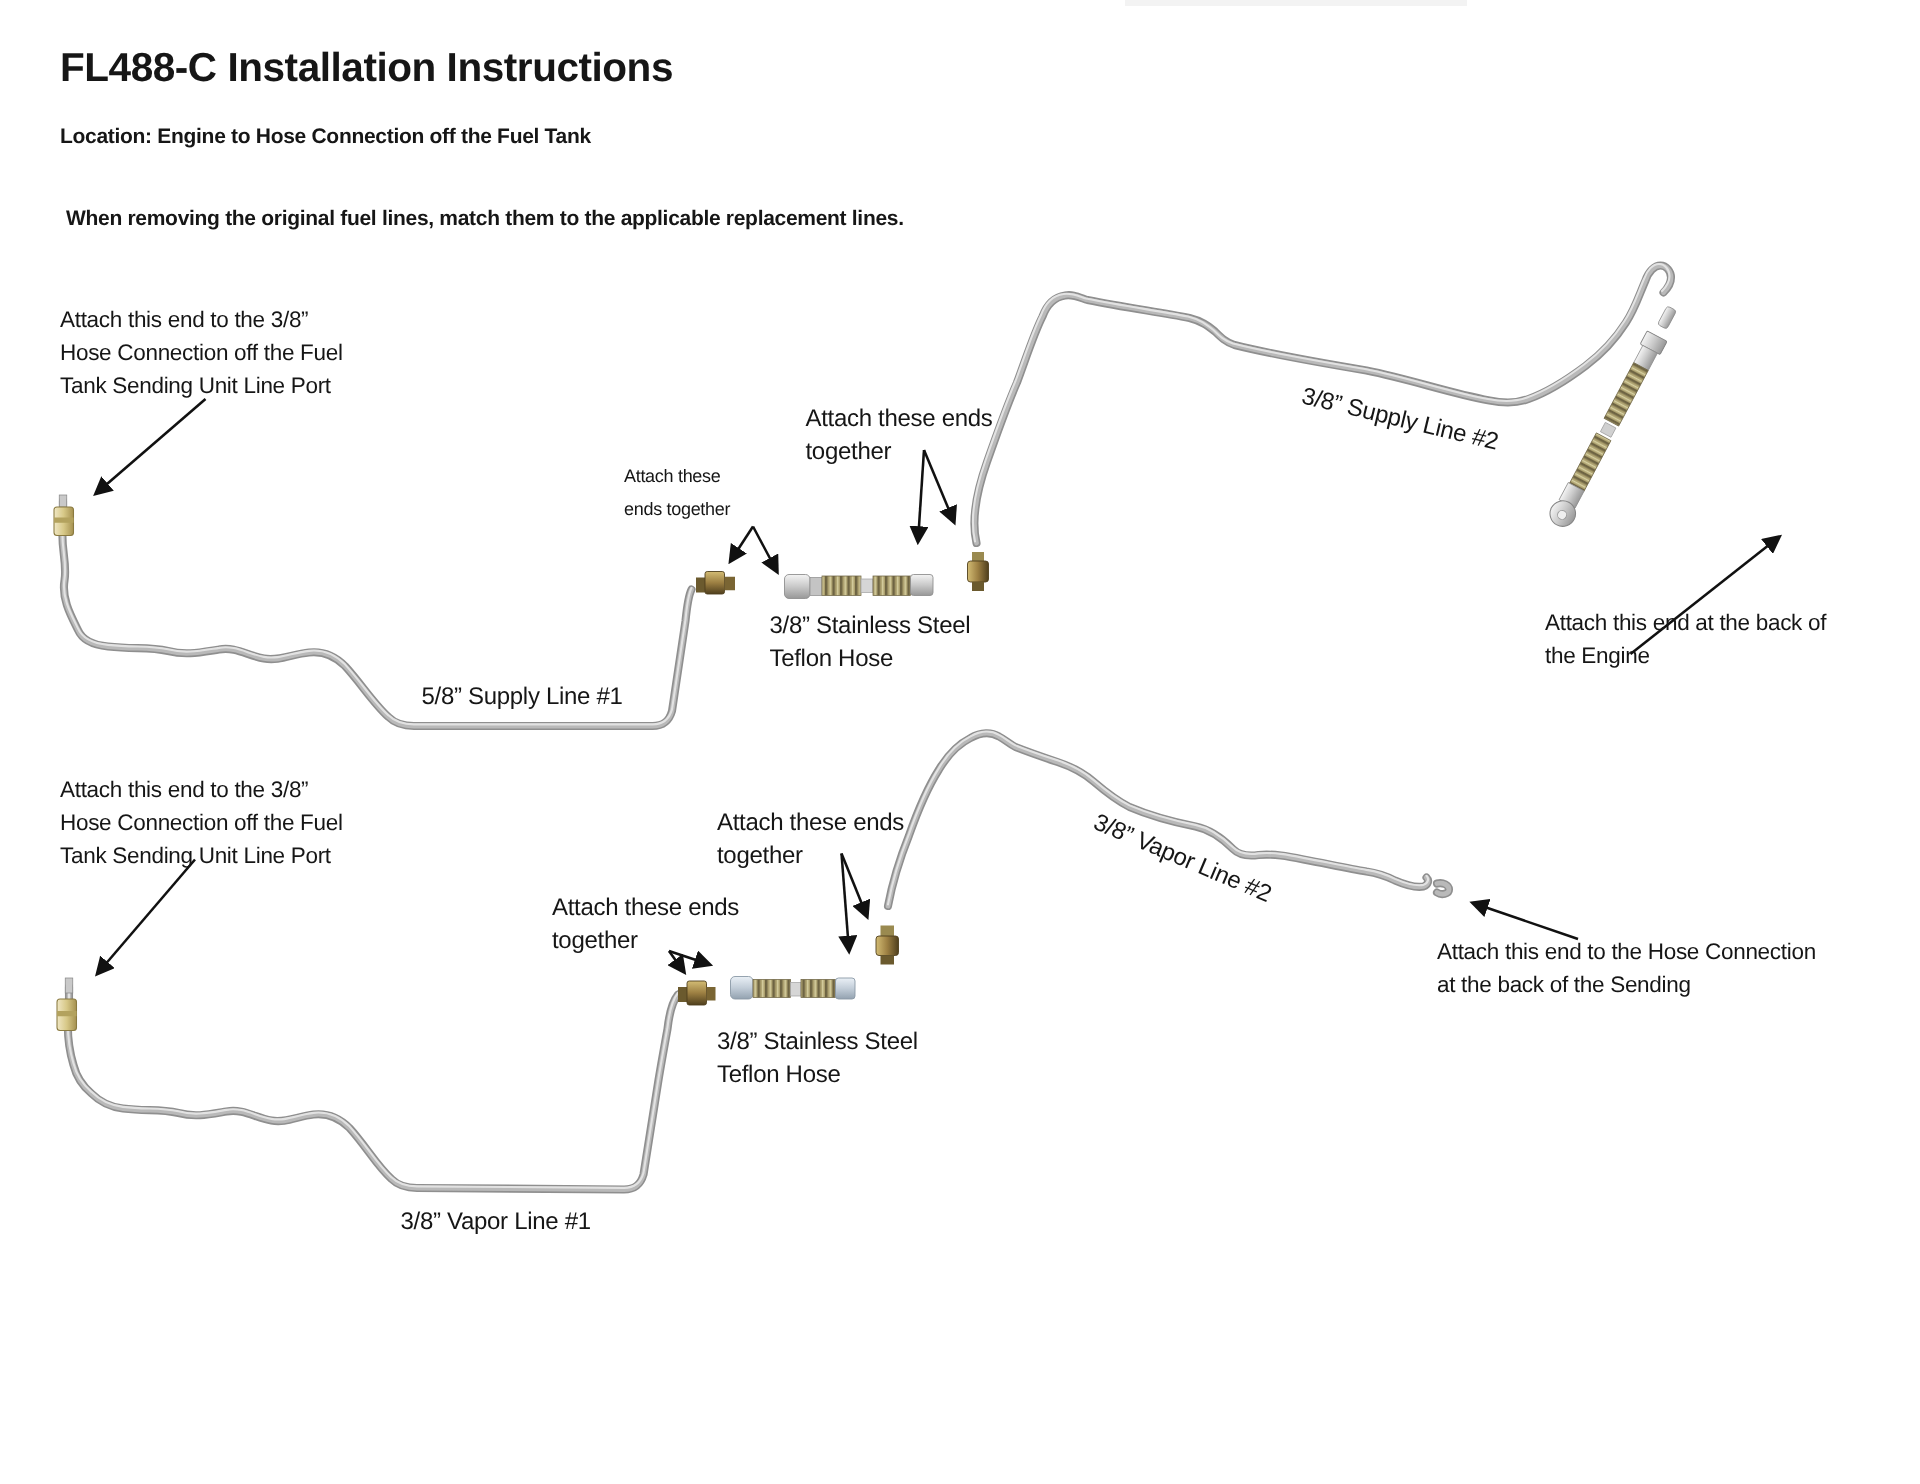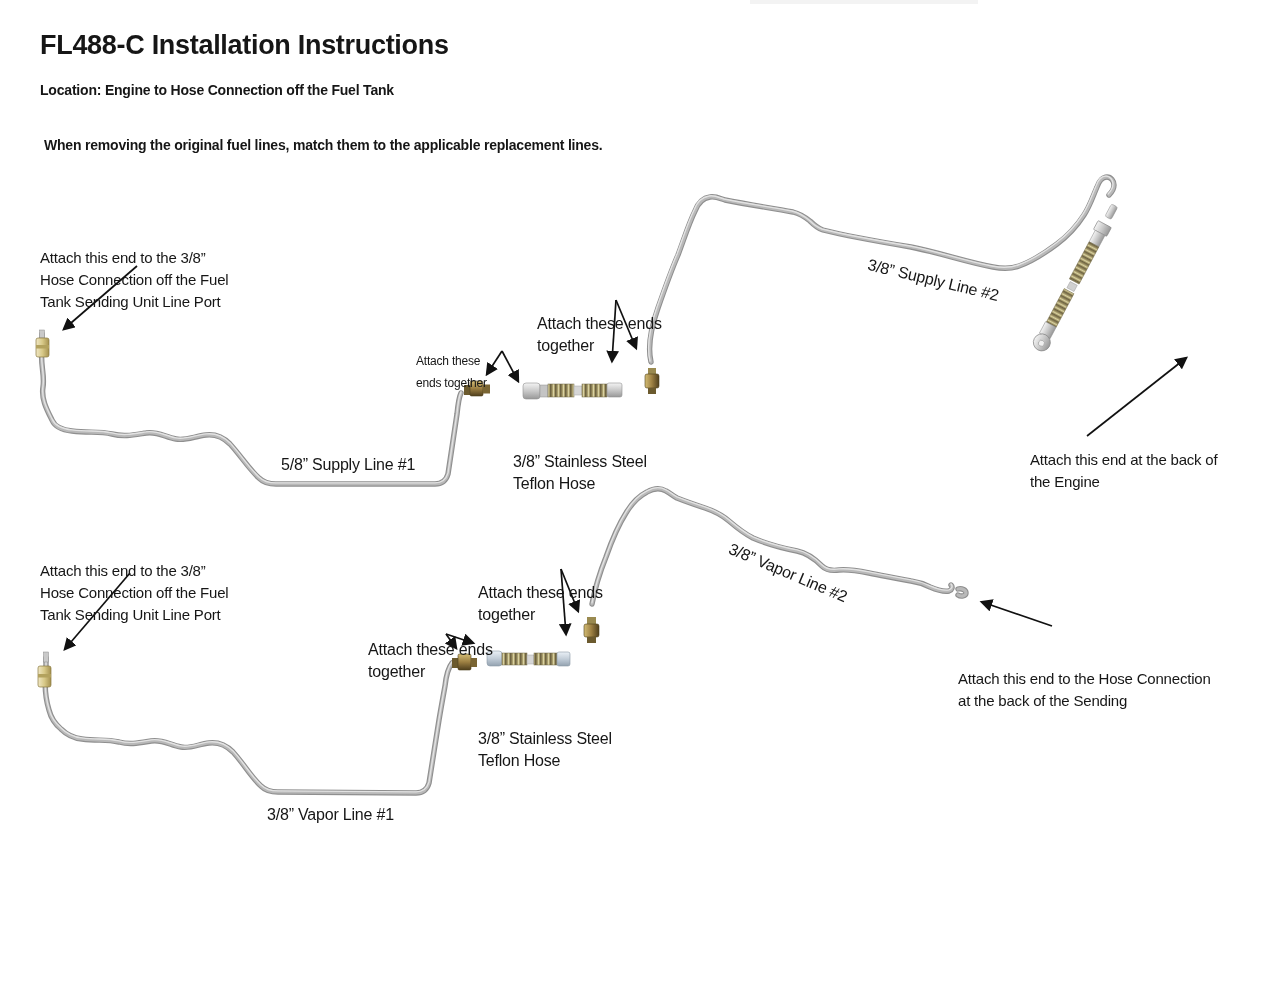--- a/index.html
+++ b/index.html
@@ -1,21 +1,21 @@
 <!DOCTYPE html>
 <html><head>
 <meta charset="utf-8">
 <style>
   html,body{margin:0;padding:0;background:#fff;}
   #page{position:relative;width:1280px;height:989px;background:#ffffff;overflow:hidden;
         font-family:"Liberation Sans", sans-serif;color:#161616;}
   .abs{position:absolute;white-space:nowrap;}
   .title{font-size:27px;font-weight:bold;letter-spacing:-0.3px;}
   .subhead{font-size:14px;font-weight:bold;letter-spacing:-0.2px;}
-  .note{font-size:15px;line-height:22px;letter-spacing:-0.2px;margin-top:44px;}
+  .note{font-size:15px;line-height:22px;letter-spacing:-0.2px;}
   .note div{white-space:nowrap;}
   .linelabel{font-size:16px;letter-spacing:-0.2px;}
   .rot{transform-origin:0 0;}
   .footer{font-size:16px;font-weight:bold;line-height:25px;letter-spacing:-0.2px;}
   .topstrip{position:absolute;left:750px;top:0;width:228px;height:4px;background:#f3f3f3;}
   svg.diagram{position:absolute;left:0;top:0;}
   .tube-b{fill:none;stroke:#8f8f8f;stroke-width:5.4;stroke-linecap:round;stroke-linejoin:round;}
   .tube-m{fill:none;stroke:#b9b9b9;stroke-width:3.2;stroke-linecap:round;stroke-linejoin:round;}
   .tube-h{fill:none;stroke:#e2e2e2;stroke-width:1.4;stroke-linecap:round;stroke-linejoin:round;}
   .arrow{stroke:#111;stroke-width:1.7;}

